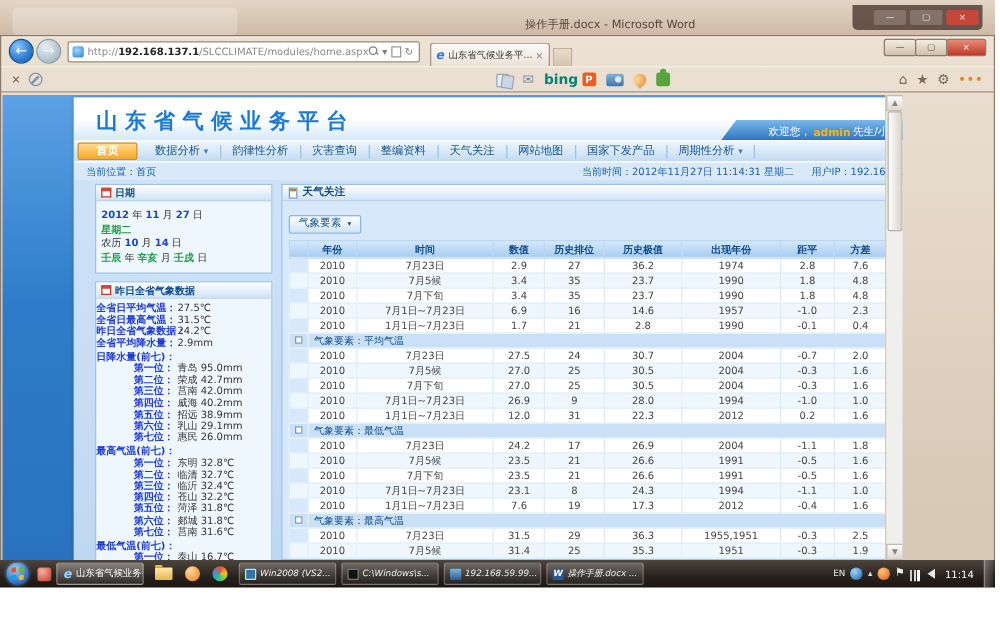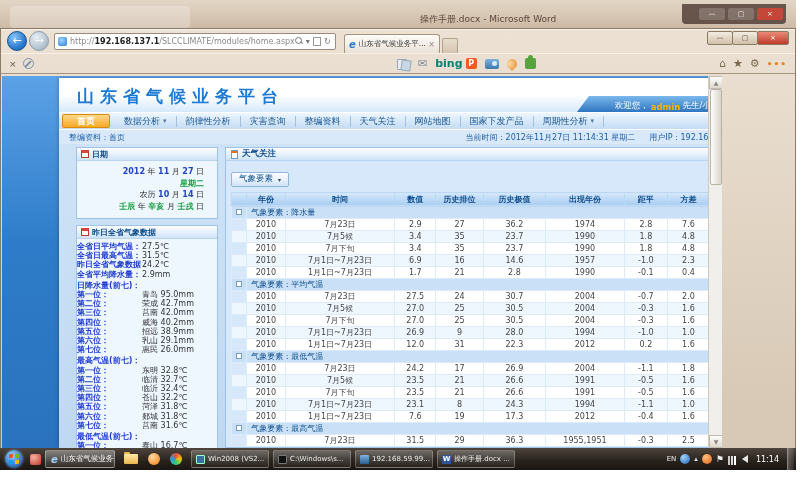--- a/index.html
+++ b/index.html
@@ -94,27 +94,27 @@
   .crumb-right { margin-left:auto; display:flex; gap:14px; }
 
   .content { position:relative; height:304px; background:linear-gradient(180deg,#cfe3f7,#bfd8f1); display:flex; padding-top:3px; }
 
   
   .sidebar { width:142px; margin-left:17px; flex:none; }
   .panel { border:1px solid #9dc3e8; background:#eef6fe; margin-bottom:6px; overflow:hidden; }
   .panel-h { height:13px; background:linear-gradient(180deg,#fefeff,#cfe3f7); border-bottom:1px solid #b9d4ee;
     display:flex; align-items:center; font-size:8px; font-weight:bold; color:#0e4c8c; padding:0 4px; gap:3px; }
   .cal-ic { width:8px; height:8px; background:#fff; border:1px solid #c0392b; border-top:3px solid #d64535; flex:none; }
-  .date-body { padding:5px 13px 6px 4px; text-align:right; font-size:8px; line-height:11.5px; }
+  .date-body { padding:5px 13px 6px 4px; text-align:left; font-size:8px; line-height:11.5px; }
   .seg-b { color:#2244cc; font-weight:bold; }
   .seg-d { color:#333; }
   .seg-g { color:#1a9e3f; font-weight:bold; }
   .wx-body { padding:3px 0 2px 0; font-size:8px; line-height:9.2px; }
   .wline { display:grid; grid-template-columns:62px 1fr; column-gap:3px; }
-  .wlabel { color:#1f3bd4; font-weight:bold; white-space:nowrap; }
+  .wlabel { text-align:right; color:#1f3bd4; font-weight:bold; white-space:nowrap; }
   .wval { color:#333; white-space:nowrap; }
   .wtitle { margin-top:2px; }
 
   
   .main { flex:1; margin:0 8px 0 7px; min-width:0; display:flex; flex-direction:column; }
   .main-h { height:14px; background:linear-gradient(180deg,#fefeff,#cfe3f7); border:1px solid #9dc3e8; border-bottom:1px solid #b9d4ee;
     display:flex; align-items:center; font-size:8.5px; font-weight:bold; color:#0e4c8c; padding:0 5px; gap:4px; }
   .page-ic { width:7px; height:9px; background:#fff; border:1px solid #6a9cc8; box-shadow:inset 0 2px 0 #e8731a; flex:none; }
   .main-body { position:relative; flex:1; background:#d7e8fa; border:1px solid #9dc3e8; border-top:none; padding:5px 30px 0 5px; overflow:hidden; }
   .filter-btn { display:inline-flex; align-items:center; height:15px; padding:0 7px; gap:5px;
@@ -147,21 +147,21 @@
   .tk-ie-btn { display:flex; align-items:center; gap:3px; height:18px; padding:0 5px; margin-right:4px; max-width:70px;
     background:linear-gradient(180deg,rgba(255,255,255,.35),rgba(255,255,255,.08)); border:1px solid rgba(255,255,255,.35); border-radius:2px;
     color:#fff; font-size:7.5px; overflow:hidden; white-space:nowrap; }
   .tk-ie-btn .e-logo { color:#9fd4ff; font-weight:bold; font-style:italic; font-size:10px; }
   .tk-folder { width:14px; height:10px; background:linear-gradient(#ffe9a8,#e8b64c); border-radius:1px; position:relative; margin:0 5px; flex:none; }
   .tk-folder::before { content:""; position:absolute; left:0; top:-2px; width:6px; height:2px; background:#e8b64c; border-radius:1px 1px 0 0; }
   .tk-orange { width:12px; height:12px; border-radius:50%; background:radial-gradient(circle at 35% 30%,#ffd9a0,#ef7d12); margin:0 5px; flex:none; }
   .tk-ball { width:12px; height:12px; border-radius:50%; background:conic-gradient(#e74c3c,#f1c40f,#2ecc71,#3498db,#e74c3c); margin:0 5px; flex:none; }
   .tk-win { display:flex; align-items:center; gap:3px; height:18px; padding:0 4px; margin-left:4px; width:78px;
     background:linear-gradient(180deg,rgba(255,255,255,.22),rgba(255,255,255,.04)); border:1px solid rgba(255,255,255,.25); border-radius:2px;
-    color:#eee; font-size:7px; overflow:hidden; white-space:nowrap; flex:none; }
+    color:#eee; font-size:7px; overflow:hidden; white-space:nowrap; flex:none;font-style:italic; }
   .wic { width:9px; height:9px; flex:none; border-radius:1px; }
   .wic-vm { background:#3a6ea5; border:1px solid #9fc; }
   .wic-console { background:#111; border:1px solid #777; }
   .wic-remote { background:linear-gradient(#7fb3e0,#2a5d8f); }
   .wic-word { background:#2b579a; color:#fff; font-size:7px; line-height:9px; text-align:center; font-weight:bold; }
   .tray { margin-left:auto; display:flex; align-items:center; gap:4px; color:#fff; }
   .tr-lang { font-size:7px; color:#eee; }
   .tr-ime { width:10px; height:10px; border-radius:50%; background:radial-gradient(circle at 35% 30%,#9fd4ff,#1d5fa8); }
   .tr-up { font-size:7px; color:#ddd; }
   .tr-fox { width:10px; height:10px; border-radius:50%; background:radial-gradient(circle at 35% 30%,#ffc27a,#e05d10); }
@@ -274,21 +274,21 @@
             </div>
             <div class="nav-item">
               <span>国家下发产品</span>
             </div>
             <div class="nav-item">
               <span>周期性分析</span>
               <span class="nav-arrow">▾</span>
             </div>
           </div>
         <div class="crumb">
-          <span>整编资料：首页</span>
+          <span>当前位置：首页</span>
           <span class="crumb-right">
             <span>当前时间：2012年11月27日 11:14:31 星期二</span>
             <span>用户IP：192.168.137.1</span>
           </span>
         </div>
         <div class="content">
           <div class="sidebar">
             <div class="panel">
               <div class="panel-h">
                 <span class="cal-ic"></span>
@@ -427,24 +427,20 @@
                       <th>时间</th>
                       <th>数值</th>
                       <th>历史排位</th>
                       <th>历史极值</th>
                       <th>出现年份</th>
                       <th>距平</th>
                       <th>方差</th>
                     </tr>
                   </thead>
                 <tbody>
-                    <tr class="group">
-                      <td class="chk-cell"><span class="cbox"></span></td>
-                      <td colspan="8">气象要素：降水量</td>
-                    </tr>
                     <tr>
                       <td class="chk-cell"></td>
                       <td>2010</td>
                       <td>7月23日</td>
                       <td>2.9</td>
                       <td>27</td>
                       <td>36.2</td>
                       <td>1974</td>
                       <td>2.8</td>
                       <td>7.6</td>

